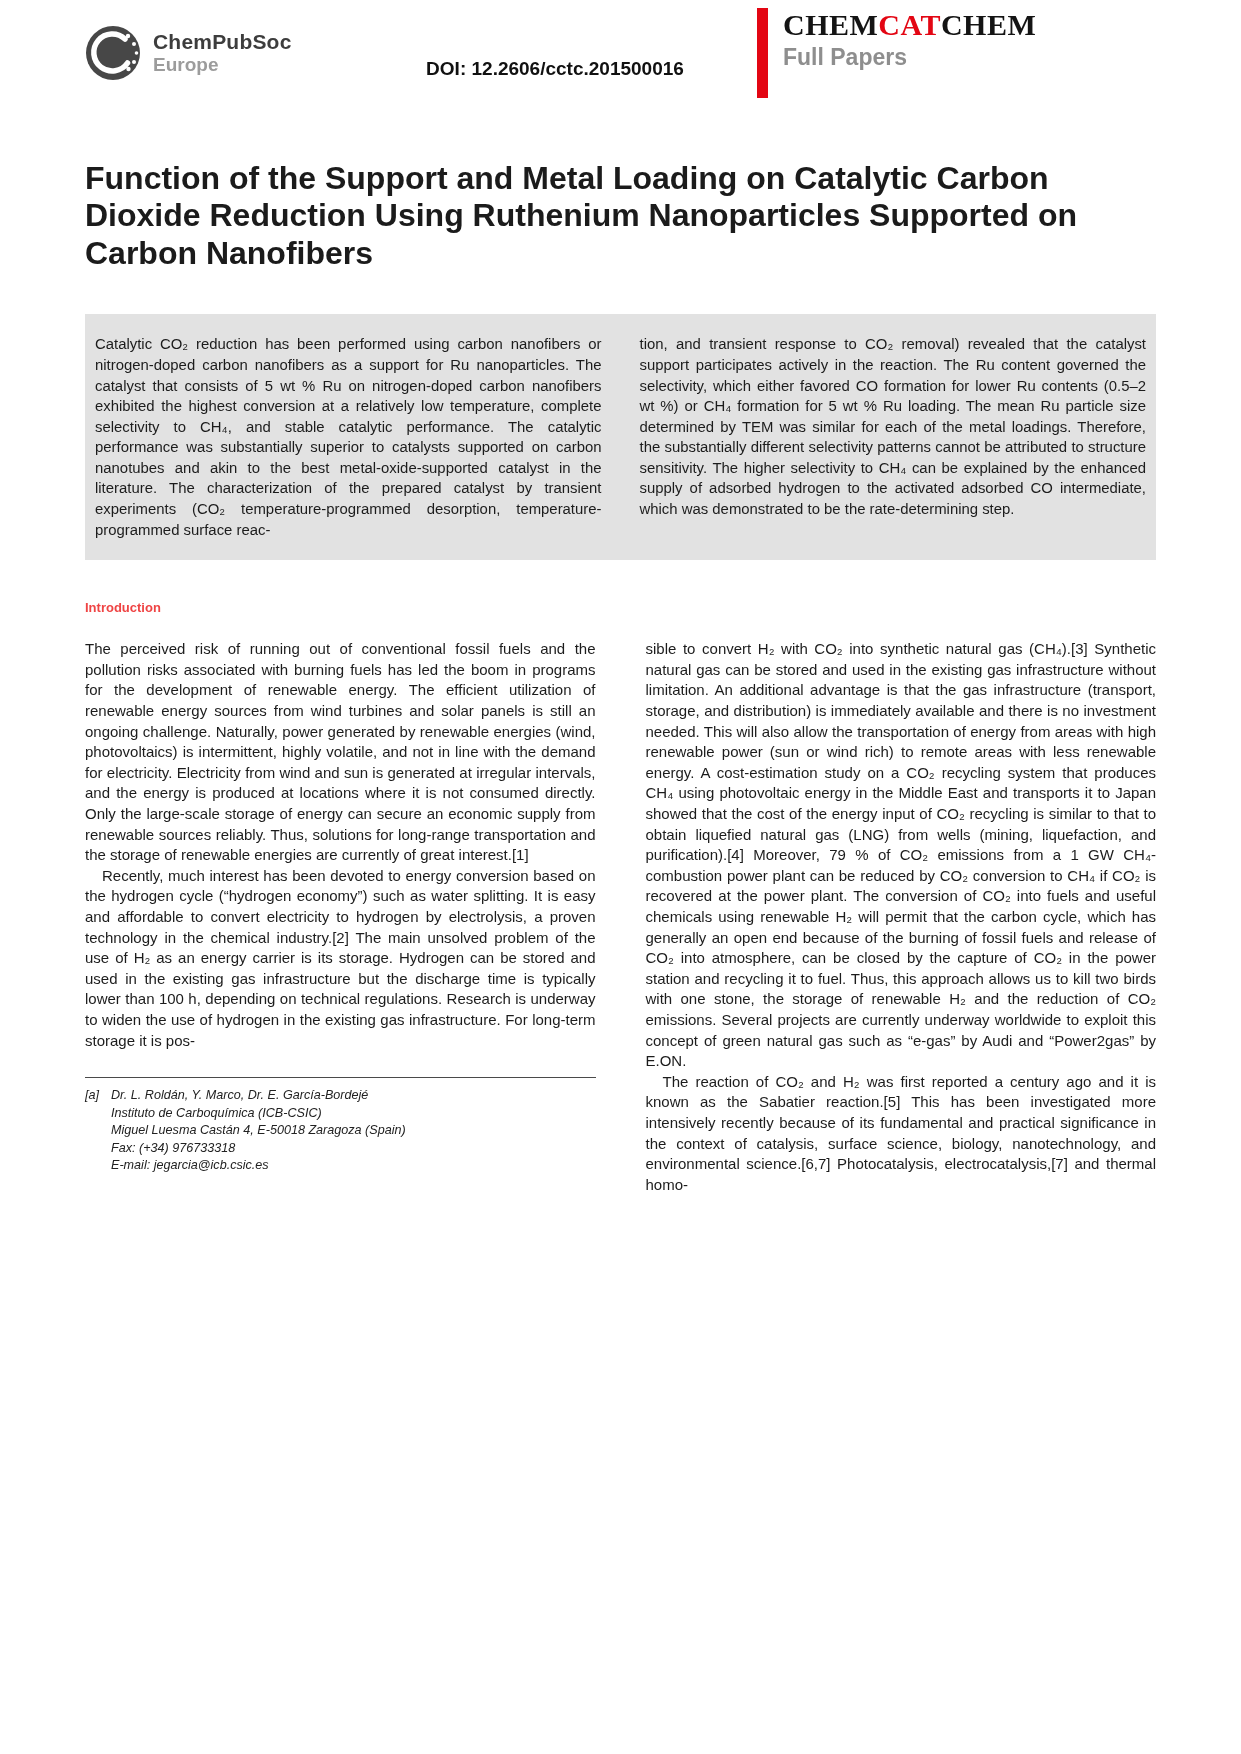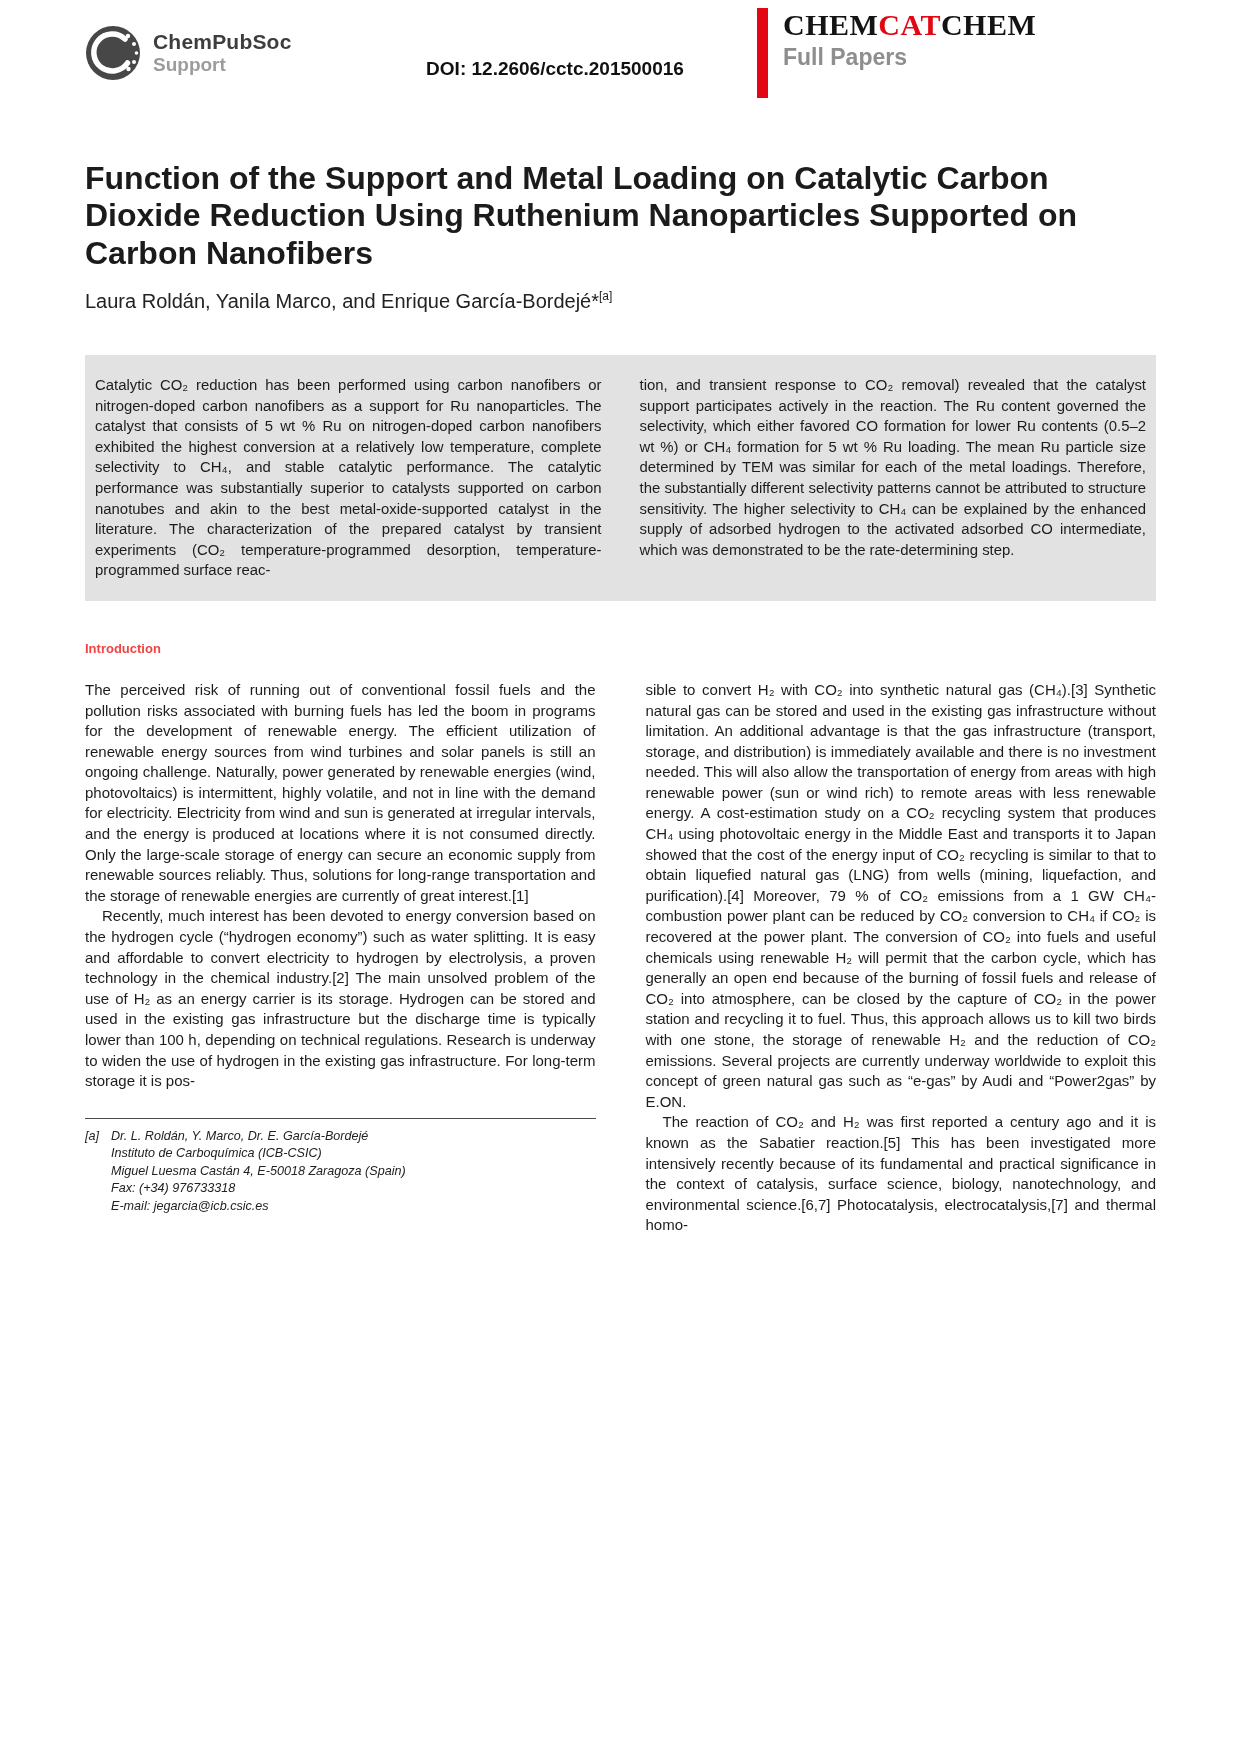--- a/index.html
+++ b/index.html
@@ -86,35 +86,34 @@
           <path d="M41 15 A18.5 18.5 0 1 0 43.5 39" stroke="#ffffff" stroke-width="5.5" fill="none" stroke-linecap="round"></path>
           <circle cx="44" cy="12" r="2.2" fill="#ffffff"></circle>
           <circle cx="50" cy="20" r="2.0" fill="#ffffff"></circle>
           <circle cx="52.5" cy="29" r="1.8" fill="#ffffff"></circle>
           <circle cx="50" cy="38" r="2.0" fill="#ffffff"></circle>
           <circle cx="44.5" cy="45" r="2.2" fill="#ffffff"></circle>
         </svg>
       </span>
       <span class="publogo-text">
         <span class="publogo-line1">ChemPubSoc</span>
-        <span class="publogo-line2">Support</span>
+        <span class="publogo-line2">Europe</span>
       </span>
     </div>
     <div class="doi">DOI: 12.2606/cctc.201500016</div>
     <div class="journal-block">
       <div class="red-bar"></div>
       <div class="journal-text">
         <div class="journal-name"><span>CHEM</span><span class="red">CAT</span><span>CHEM</span></div>
         <div class="journal-subtitle">Full Papers</div>
       </div>
     </div>
   </div>
 
   <h1 class="title">Function of the Support and Metal Loading on Catalytic Carbon Dioxide Reduction Using Ruthenium Nanoparticles Supported on Carbon Nanofibers</h1>
-  <div class="authors"><span>Laura Roldán, Yanila Marco, and Enrique García-Bordejé*</span><sup>[a]</sup></div>
 
   <div class="abstract">
     <div class="abs-col">Catalytic CO₂ reduction has been performed using carbon nanofibers or nitrogen-doped carbon nanofibers as a support for Ru nanoparticles. The catalyst that consists of 5 wt % Ru on nitrogen-doped carbon nanofibers exhibited the highest conversion at a relatively low temperature, complete selectivity to CH₄, and stable catalytic performance. The catalytic performance was substantially superior to catalysts supported on carbon nanotubes and akin to the best metal-oxide-supported catalyst in the literature. The characterization of the prepared catalyst by transient experiments (CO₂ temperature-programmed desorption, temperature-programmed surface reac-</div>
     <div class="abs-col">tion, and transient response to CO₂ removal) revealed that the catalyst support participates actively in the reaction. The Ru content governed the selectivity, which either favored CO formation for lower Ru contents (0.5–2 wt %) or CH₄ formation for 5 wt % Ru loading. The mean Ru particle size determined by TEM was similar for each of the metal loadings. Therefore, the substantially different selectivity patterns cannot be attributed to structure sensitivity. The higher selectivity to CH₄ can be explained by the enhanced supply of adsorbed hydrogen to the activated adsorbed CO intermediate, which was demonstrated to be the rate-determining step.</div>
   </div>
 
   <h2 class="section-heading">Introduction</h2>
 
   <div class="columns">
     <div class="col">

